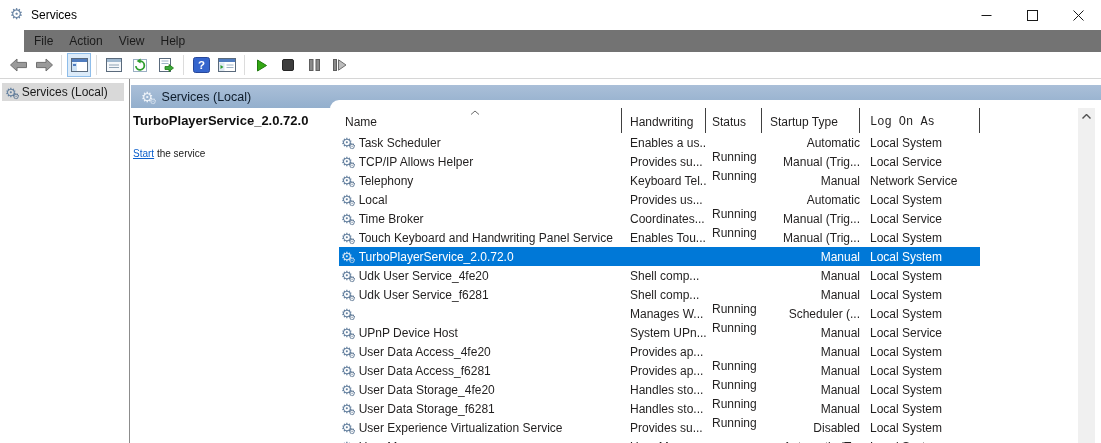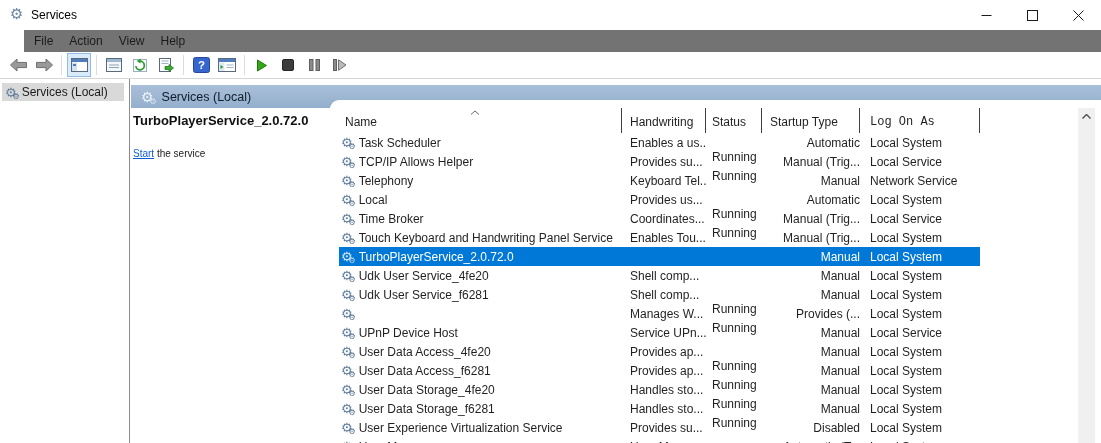--- a/index.html
+++ b/index.html
@@ -327,29 +327,29 @@
               <span class="cell status">Running</span>
               <span class="cell startup">Manual</span>
               <span class="cell logon">Local System</span>
             </div>
             <div class="trow" style="top: 171px;">
               <span class="cell name">
                 <span class="gear">⚙<span class="gear-sm">⚙</span></span>
               </span>
               <span class="cell desc">Manages W...</span>
               <span class="cell status">Running</span>
-              <span class="cell startup">Provides (...</span>
+              <span class="cell startup">Scheduler (...</span>
               <span class="cell logon">Local System</span>
             </div>
             <div class="trow" style="top: 190px;">
               <span class="cell name">
                 <span class="gear">⚙<span class="gear-sm">⚙</span></span>
                 <span>UPnP Device Host</span>
               </span>
-              <span class="cell desc">Service UPn...</span>
+              <span class="cell desc">System UPn...</span>
               <span class="cell status"></span>
               <span class="cell startup">Manual</span>
               <span class="cell logon">Local Service</span>
             </div>
             <div class="trow" style="top: 209px;">
               <span class="cell name">
                 <span class="gear">⚙<span class="gear-sm">⚙</span></span>
                 <span>User Data Access_4fe20</span>
               </span>
               <span class="cell desc">Provides ap...</span>

